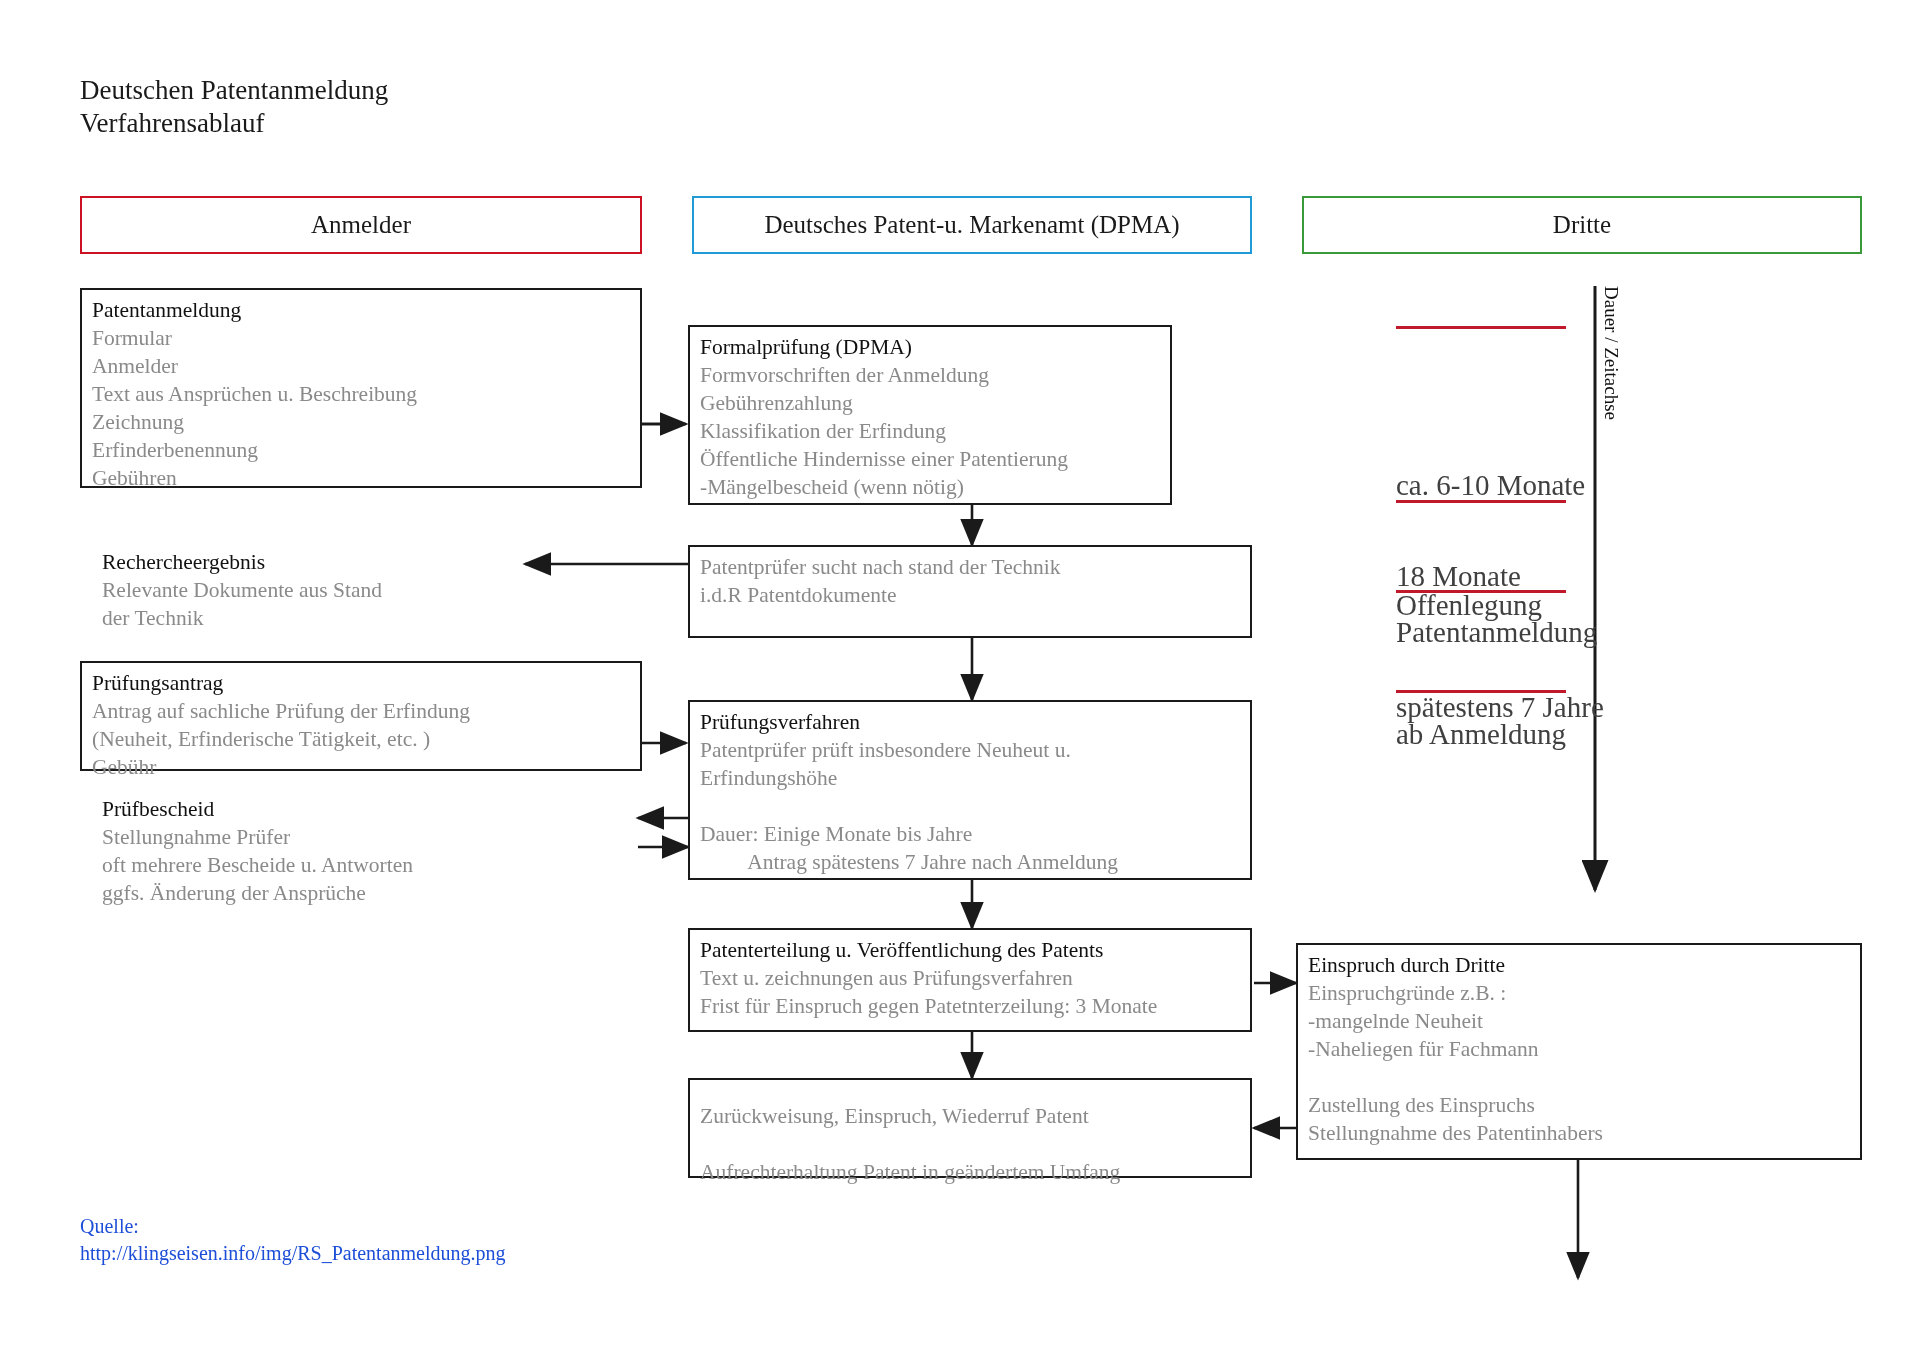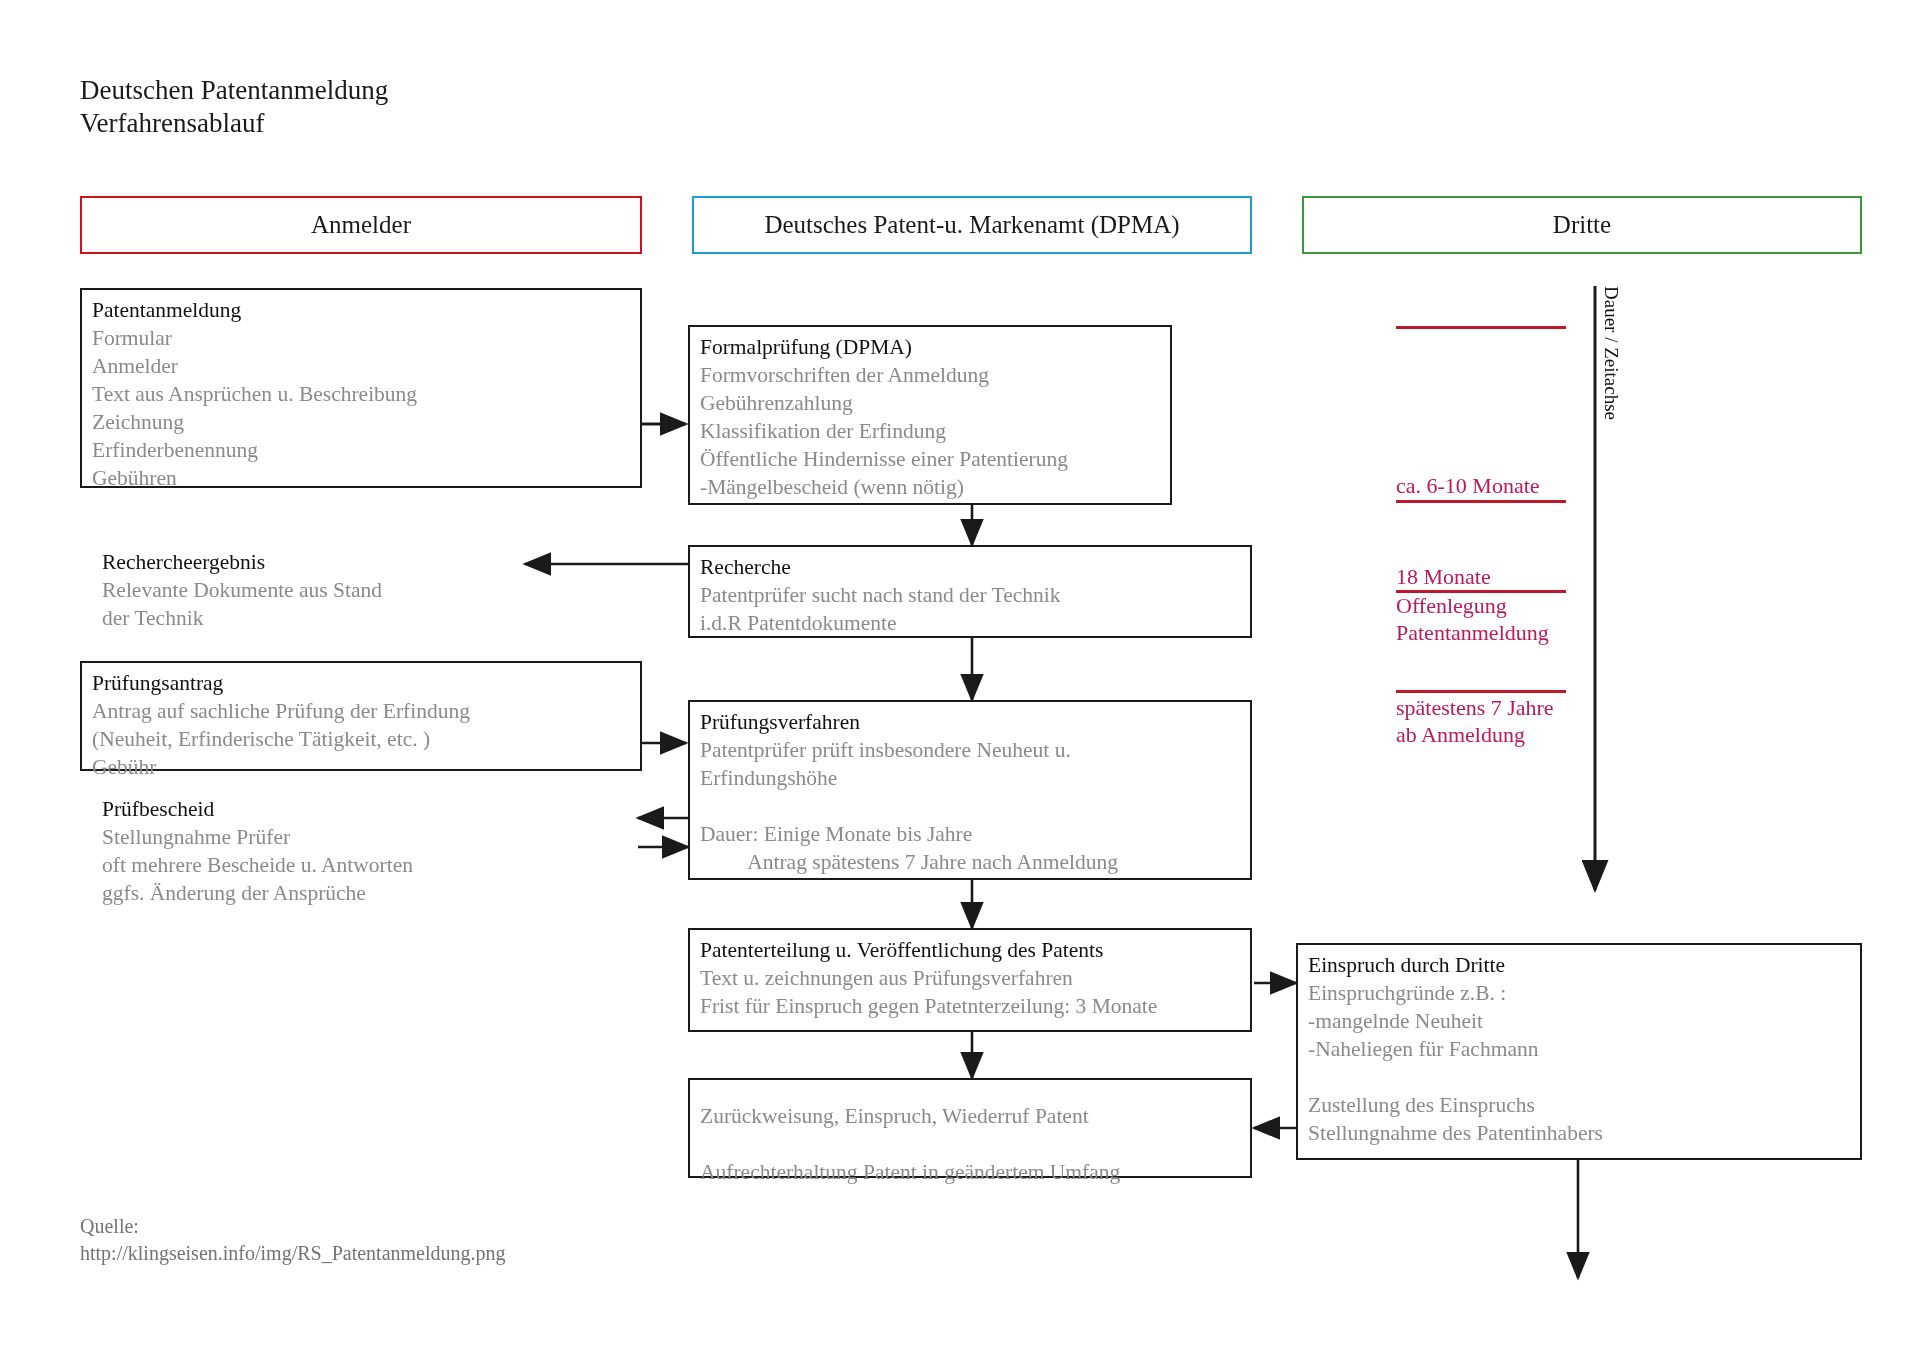--- a/index.html
+++ b/index.html
@@ -25,27 +25,27 @@
   .node .ln{font-size:21.5px;line-height:28px;color:#8a8a8a;white-space:pre;}
   .node .ln.hd{color:#111;}
   .node .ln.sp{height:28px;}
 
   
   .freetext{position:absolute;margin-left:16px;}
   .freetext .ln{font-size:21.5px;line-height:28px;color:#8a8a8a;white-space:pre;}
   .freetext .ln.hd{color:#111;}
 
   
-  .tl-label{position:absolute;font-size:22px;line-height:27px;color:#be185d;white-space:pre;}
+  .tl-label{position:absolute;font-size:29px;line-height:27px;color:#404040;white-space:pre;}
   .tl-rule{position:absolute;height:0;border-top:3px solid #c0192b;}
   .rot{position:absolute;font-size:19px;color:#111;white-space:nowrap;
        transform-origin:left top;transform:rotate(90deg);}
 
   
-  .source{position:absolute;left:80px;top:1213px;font-size:20px;line-height:27px;color:#737373;white-space:pre;}
+  .source{position:absolute;left:80px;top:1213px;font-size:20px;line-height:27px;color:#1d4ed8;white-space:pre;}
 
   svg.wires{position:absolute;left:0;top:0;width:1920px;height:1358px;pointer-events:none;}
 </style>
 </head>
 <body>
 
 <div class="canvas">
 
   <div class="title">Deutschen Patentanmeldung
 Verfahrensablauf</div>
@@ -127,21 +127,20 @@
   <div class="node" style="left:688px;top:325px;width:484px;height:180px;">
     <div class="ln hd">Formalprüfung (DPMA)</div>
     <div class="ln">Formvorschriften der Anmeldung</div>
     <div class="ln">Gebührenzahlung</div>
     <div class="ln">Klassifikation der Erfindung</div>
     <div class="ln">Öffentliche Hindernisse einer Patentierung</div>
     <div class="ln">-Mängelbescheid (wenn nötig)</div>
   </div>
 
   <div class="node" style="left:688px;top:545px;width:564px;height:93px;">
-    <div class="ln hd">Recherche</div>
     <div class="ln">Patentprüfer sucht nach stand der Technik</div>
     <div class="ln">i.d.R Patentdokumente</div>
   </div>
 
   <div class="node" style="left:688px;top:700px;width:564px;height:180px;">
     <div class="ln hd">Prüfungsverfahren</div>
     <div class="ln">Patentprüfer prüft insbesondere Neuheut u.</div>
     <div class="ln">Erfindungshöhe</div>
     <div class="ln sp"></div>
     <div class="ln">Dauer: Einige Monate bis Jahre</div>

